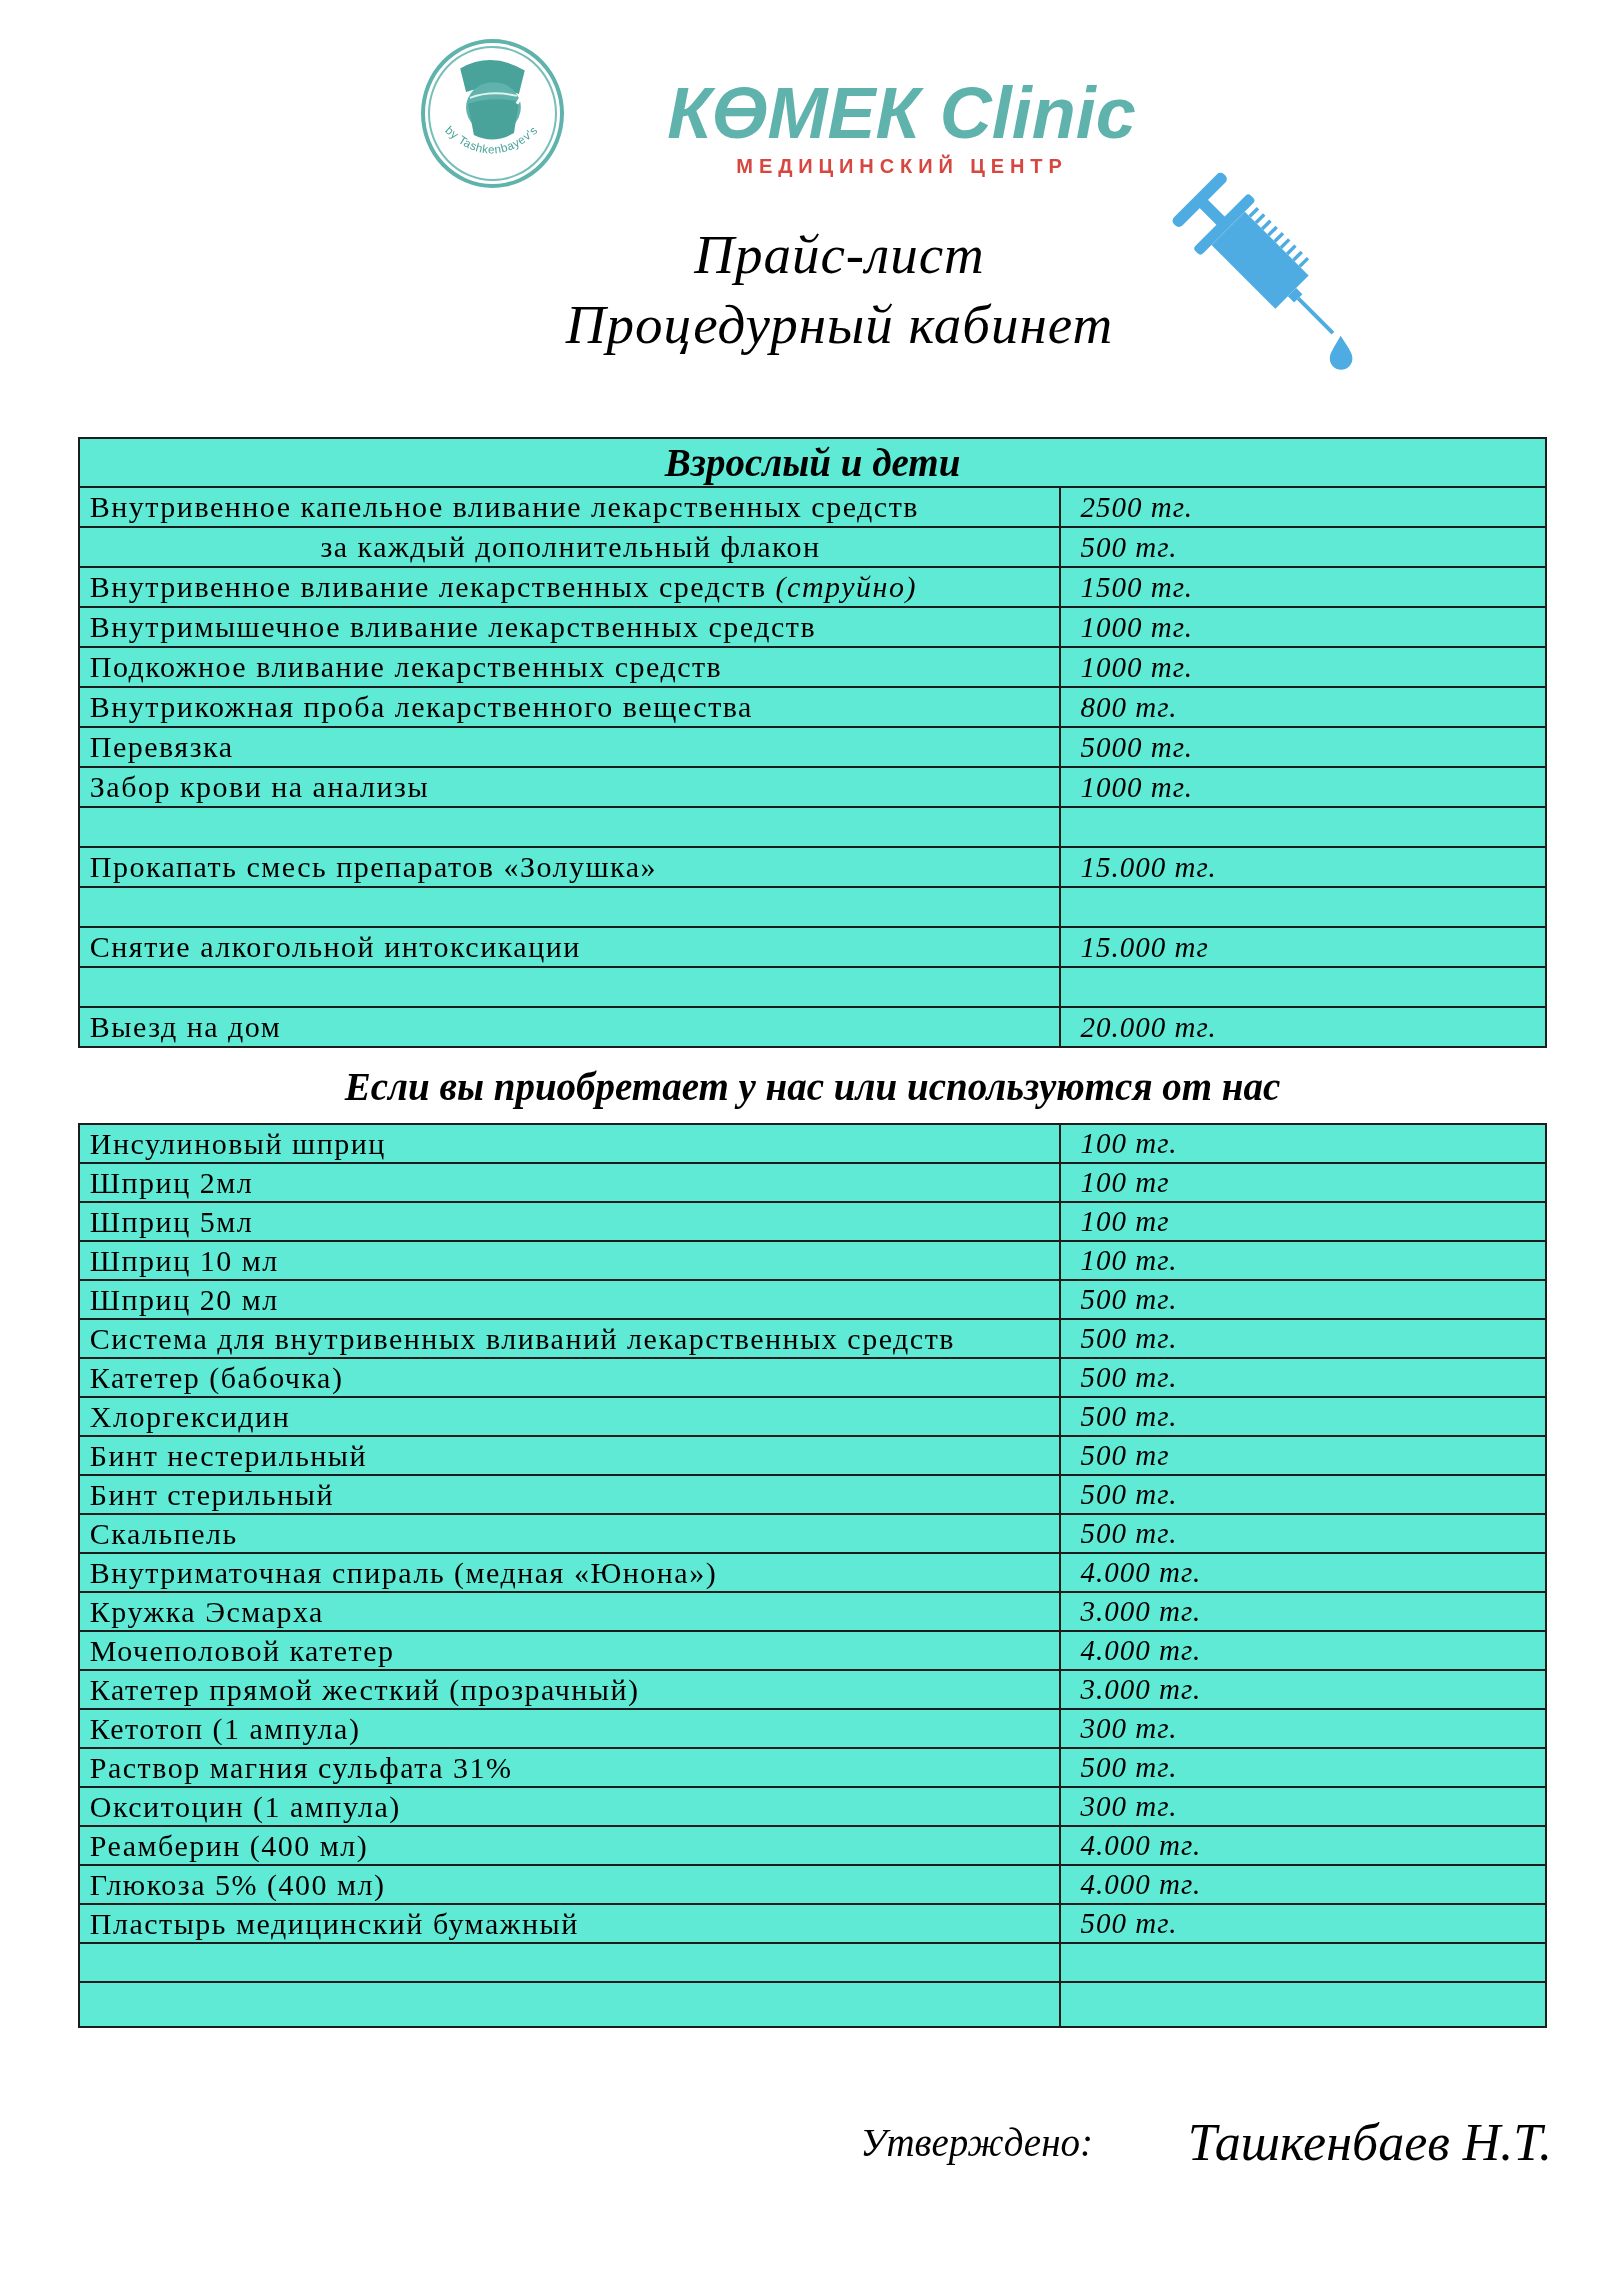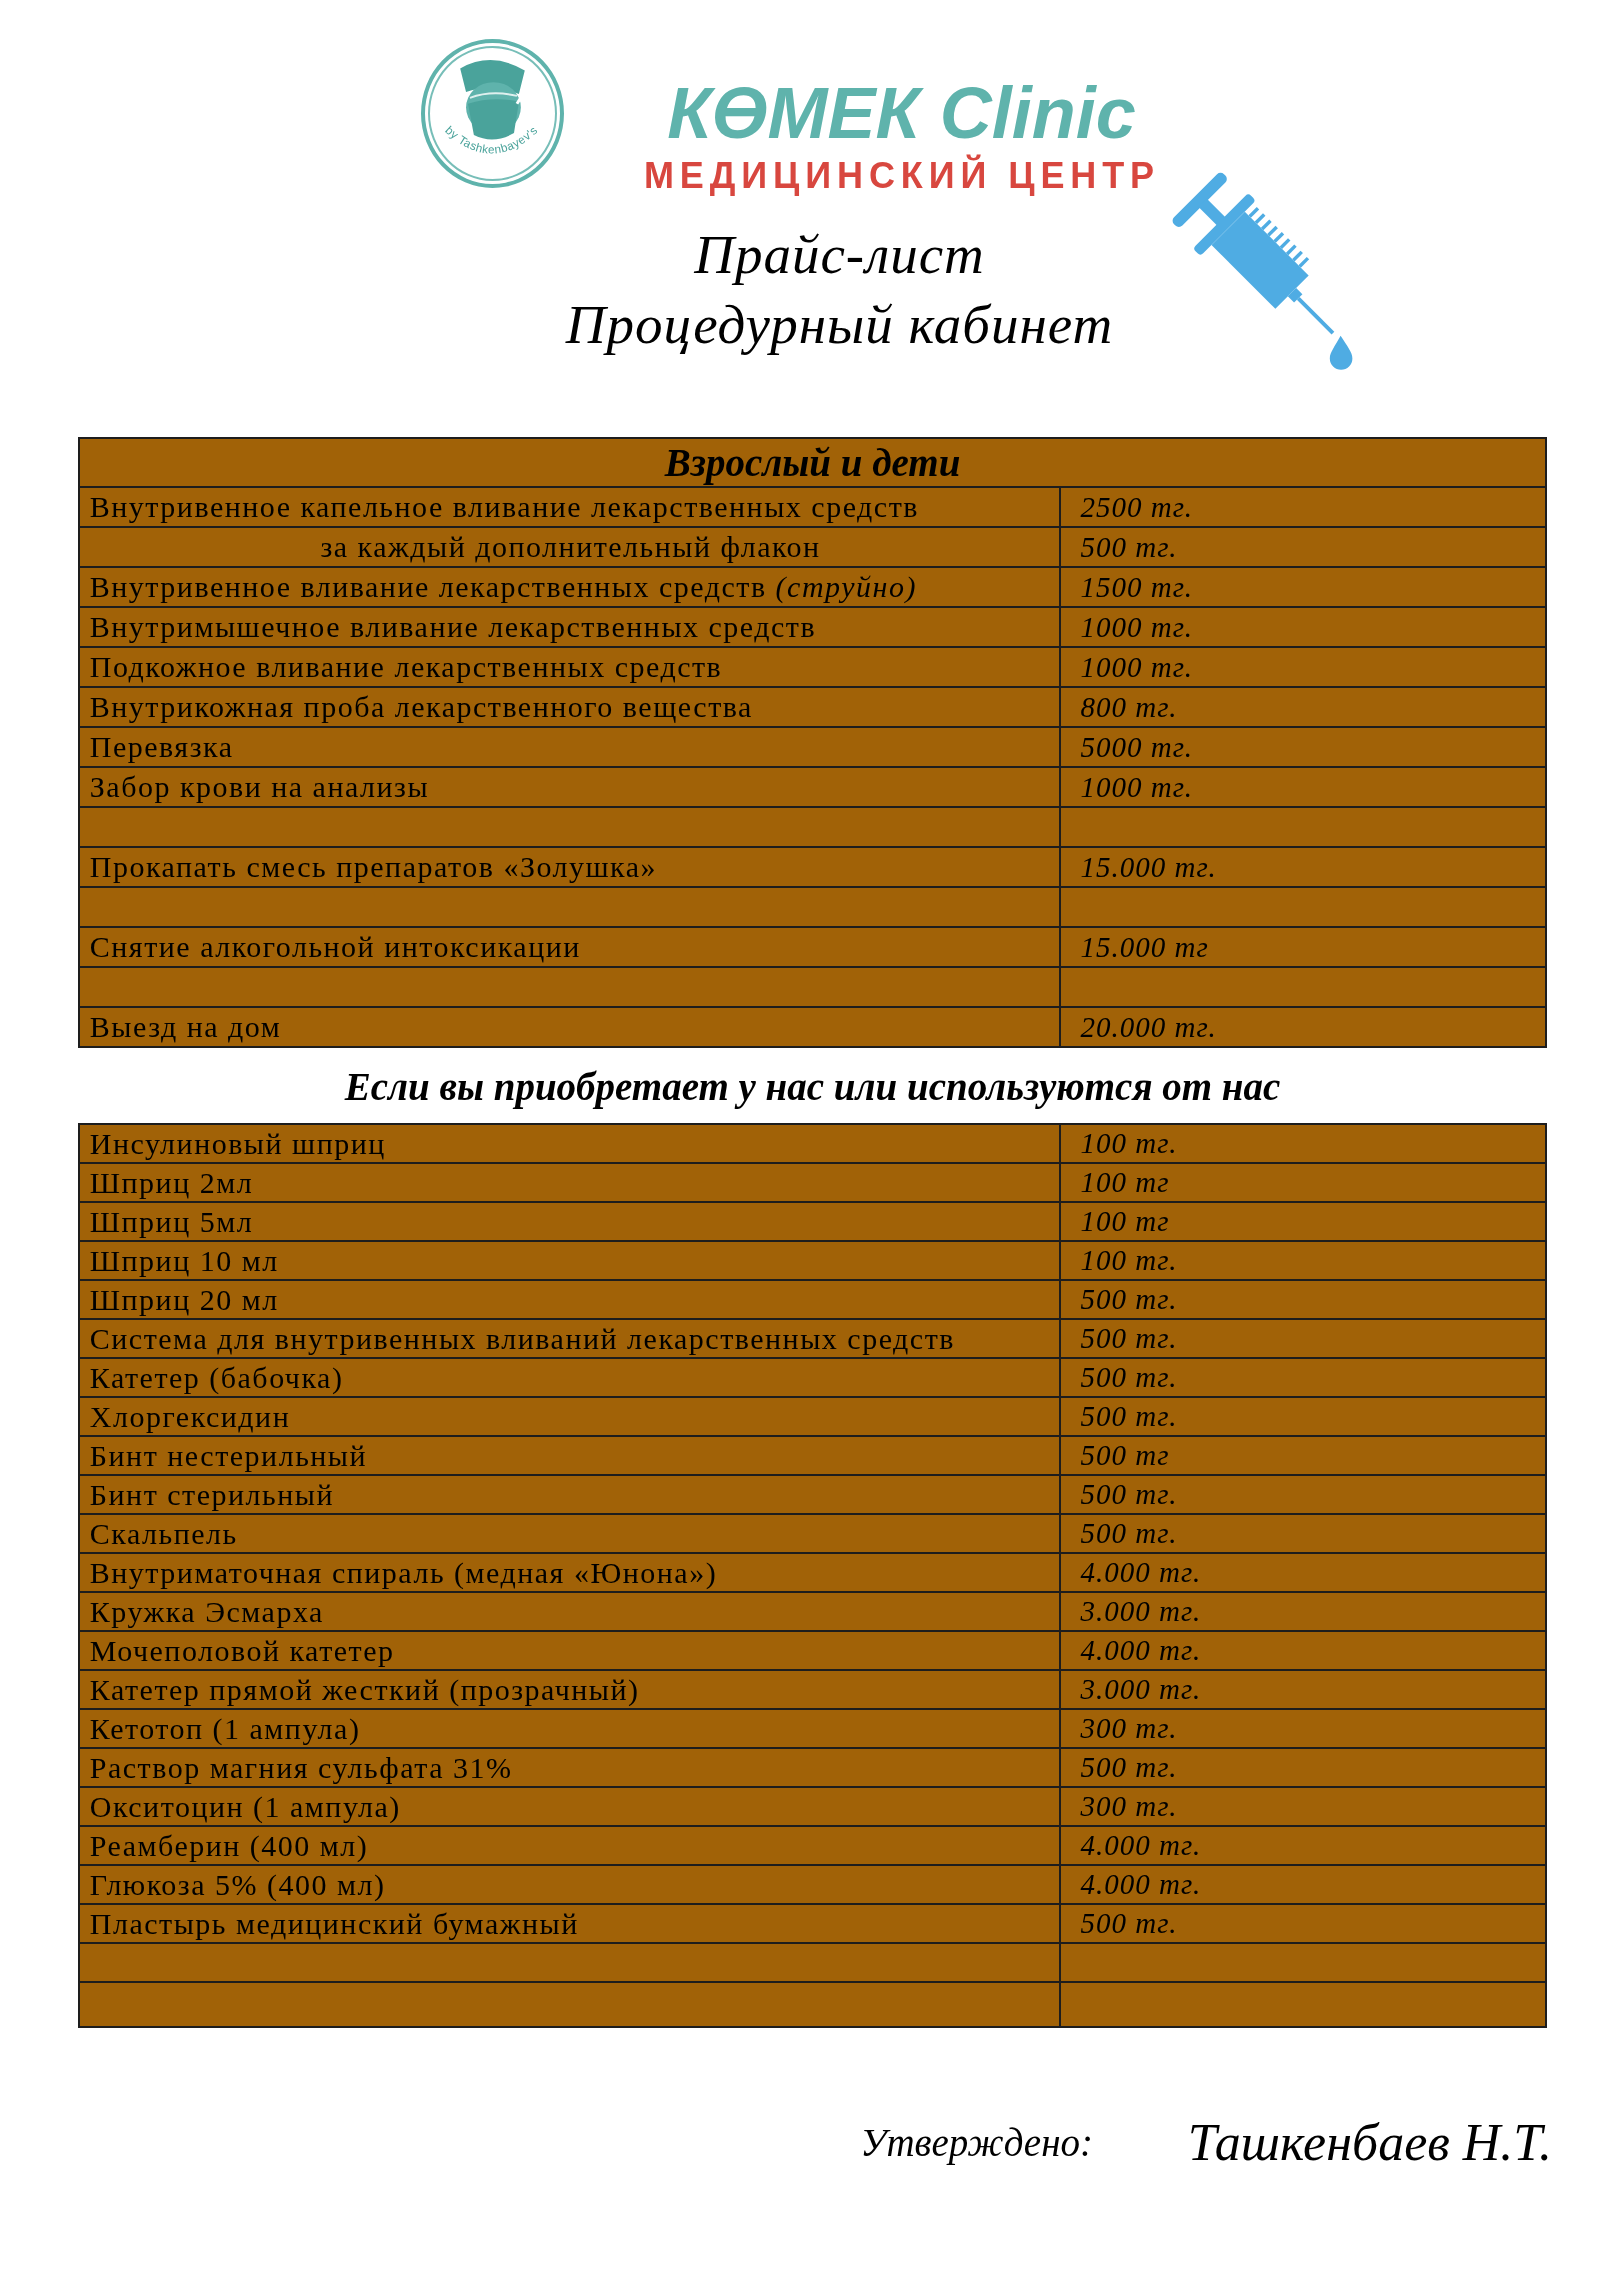--- a/index.html
+++ b/index.html
@@ -18,32 +18,32 @@
   .logo-circle svg{position:absolute;left:-2px;top:-3.9px;}
 
   .brand-top{position:absolute;left:608px;top:41px;width:588px;text-align:center;
              font-family:"Liberation Sans","DejaVu Sans",sans-serif;font-weight:bold;
              font-size:28px;letter-spacing:6.9px;color:var(--red);white-space:nowrap;}
   .brand-name{position:absolute;left:568px;top:68px;width:667px;text-align:center;
              font-family:"Liberation Sans","DejaVu Sans",sans-serif;font-weight:bold;font-style:italic;
              font-size:72px;line-height:90px;color:var(--teal);white-space:nowrap;}
   .brand-bottom{position:absolute;left:608px;top:155px;width:588px;text-align:center;
              font-family:"Liberation Sans","DejaVu Sans",sans-serif;font-weight:bold;
-             font-size:36px;letter-spacing:5.9px;color:var(--red);white-space:nowrap;}
+             font-size:20px;letter-spacing:5.9px;color:var(--red);white-space:nowrap;}
 
   .doc-title{position:absolute;left:29px;width:1621px;text-align:center;
              font-style:italic;font-size:55px;line-height:65px;letter-spacing:1px;white-space:nowrap;}
   #title-line1{top:222px;}
   #title-line2{top:292px;}
 
   .syringe-wrap{position:absolute;left:1157px;top:169px;width:220px;height:212px;}
 
   
   .price-table{position:absolute;left:78px;width:1469px;border-collapse:collapse;
-               table-layout:fixed;background:#a16207;border:2.9px solid var(--line);}
+               table-layout:fixed;background:#5eead4;border:2.9px solid var(--line);}
   .price-table th,.price-table td{border:2px solid var(--line);padding:0;vertical-align:middle;}
   .price-table th{font-size:39px;font-weight:bold;font-style:italic;text-align:center;
                   font-family:"Liberation Serif","DejaVu Serif",serif;}
   td.name{font-size:30px;letter-spacing:1.5px;padding:0 7.8px 0 9.8px;white-space:nowrap;overflow:hidden;}
   td.name.center{text-align:center;}
   td.price{font-style:italic;font-size:29px;letter-spacing:1px;padding:0 5.9px 0 19.6px;
            white-space:nowrap;overflow:hidden;}
   #t1{top:437px;}
   #t1 thead tr{height:49px;}
   #t1 tbody tr{height:40px;}

